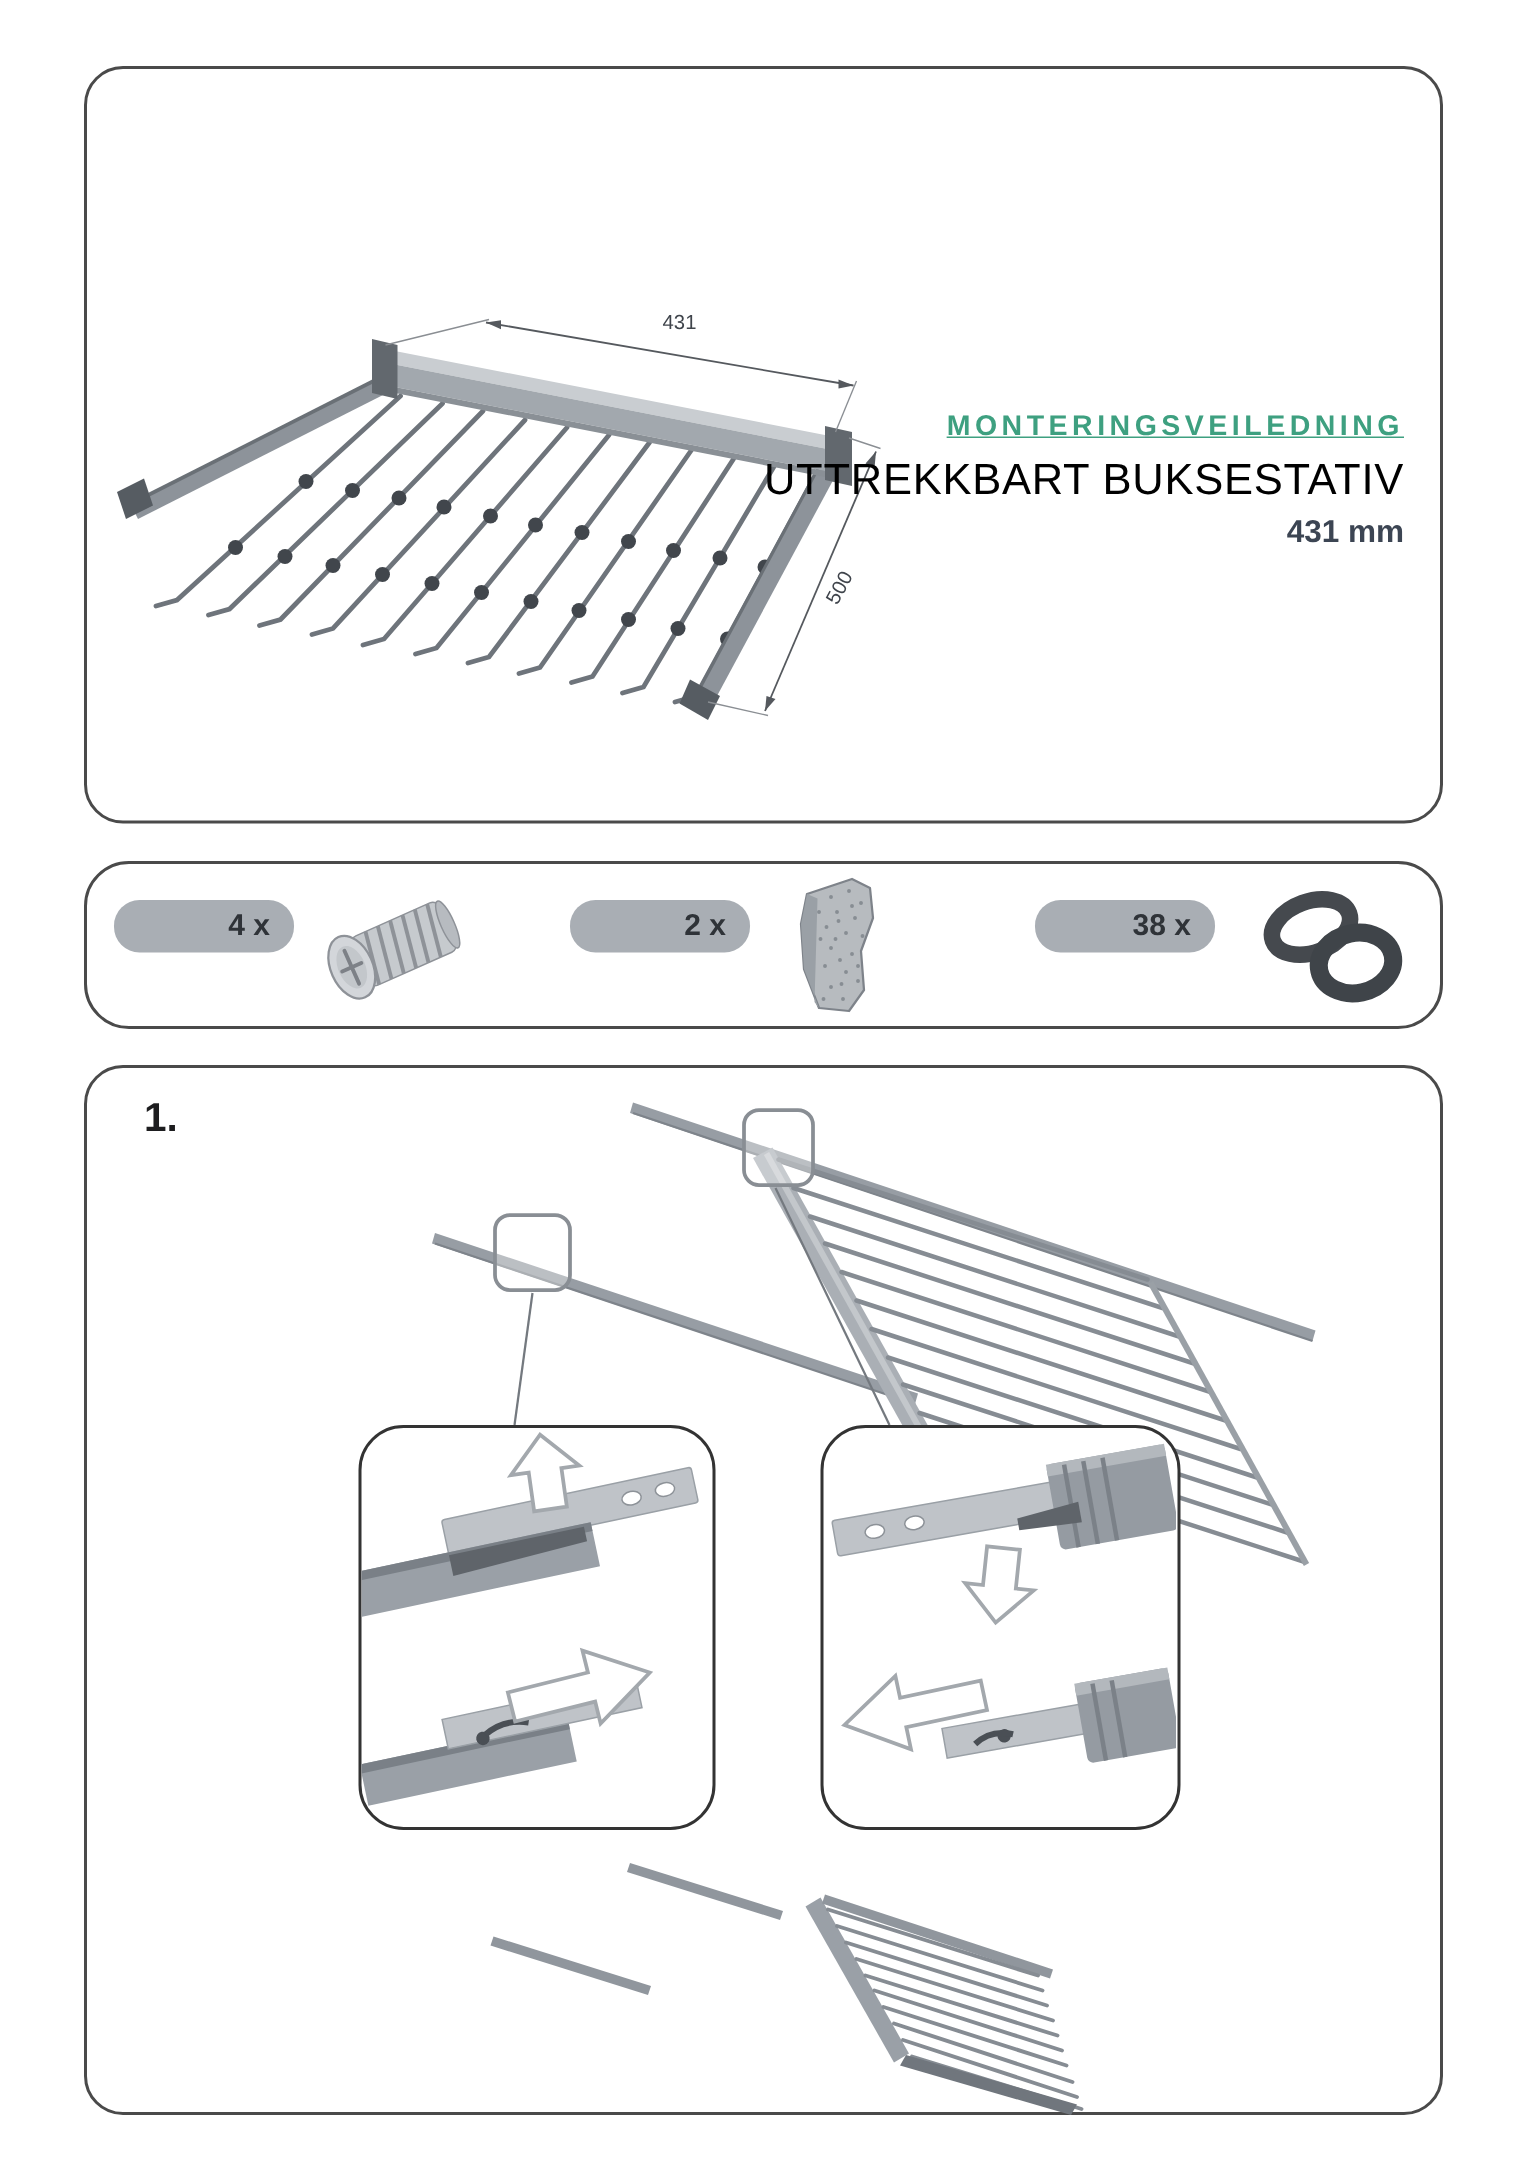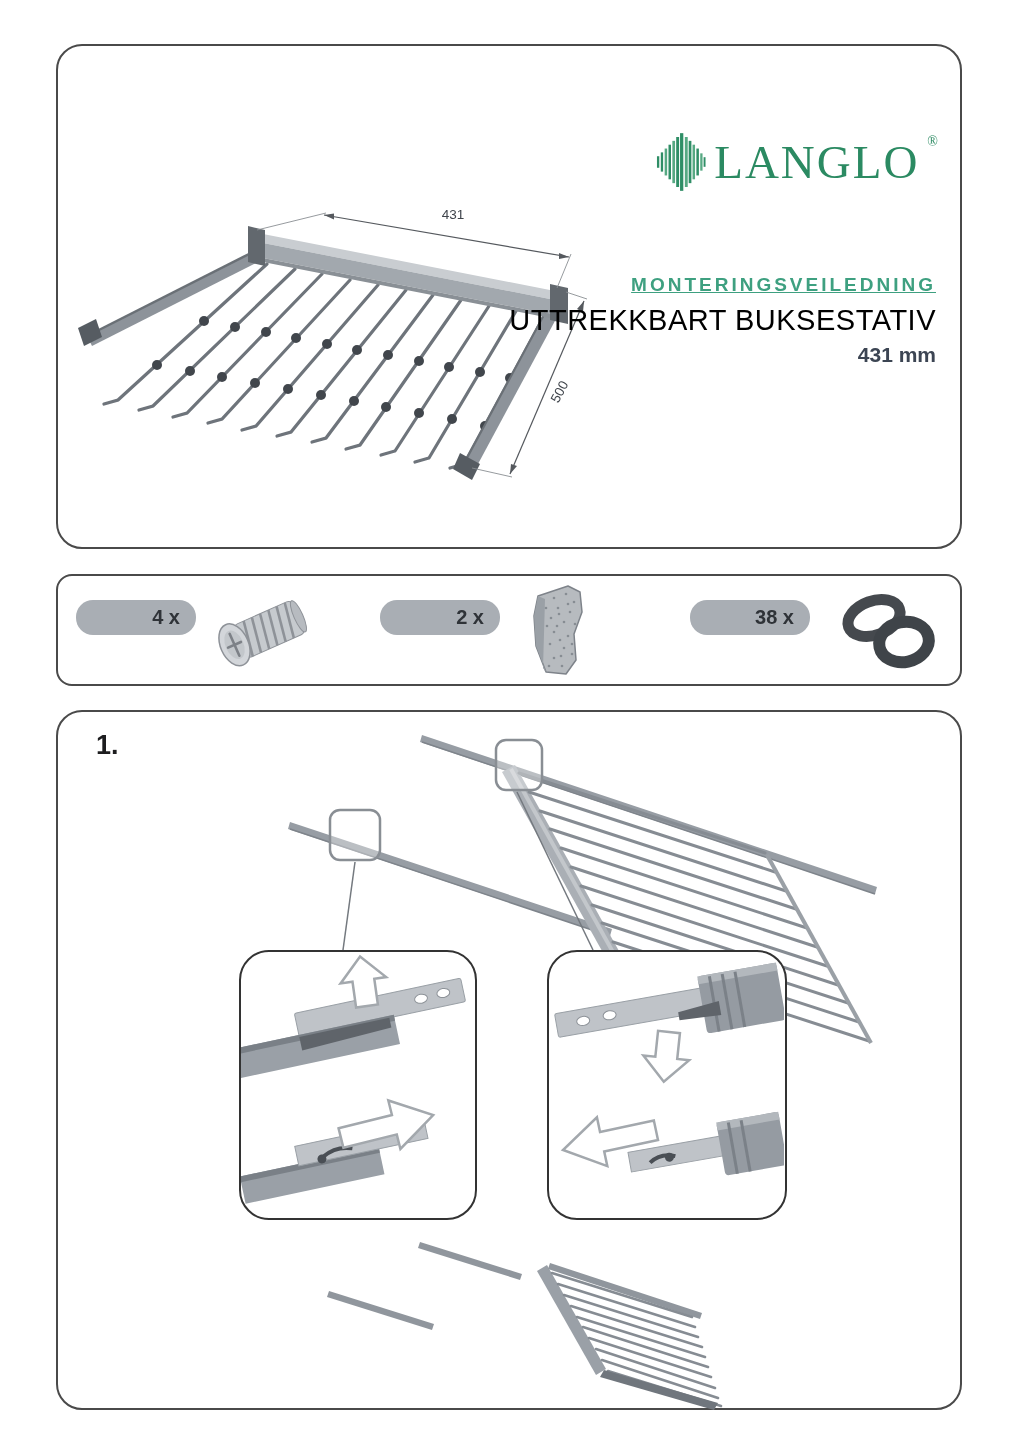--- a/index.html
+++ b/index.html
@@ -1,20 +1,20 @@
 <!DOCTYPE html>
 <html><head>
 <meta charset="utf-8">
 <style>
   html,body{margin:0;padding:0;background:#ffffff;}
   .page{position:relative;width:1024px;height:1454px;background:#ffffff;overflow:hidden;
         font-family:"Liberation Sans",sans-serif;}
   .panel{position:absolute;background:#ffffff;border:2px solid #4a4a4a;box-sizing:border-box;}
   #hero-panel{left:56px;top:44px;width:906px;height:505px;border-radius:26px;}
-  #parts-panel{left:56px;top:574px;width:906px;height:112px;border-radius:16px;}
+  #parts-panel{left:56px;top:574px;width:906px;height:112px;border-radius:30px;}
   #step-panel{left:56px;top:710px;width:906px;height:700px;border-radius:26px;}
   .abs{position:absolute;}
   .logo-row{position:absolute;right:22px;top:84px;display:flex;align-items:center;gap:8px;}
   .logo-text{font-family:"Liberation Serif",serif;font-size:47px;font-weight:400;
              letter-spacing:2px;color:#2B8A62;line-height:1;}
   .logo-reg{font-family:"Liberation Serif",serif;font-size:14px;color:#2B8A62;
             align-self:flex-start;margin-top:4px;}
   .subtitle{position:absolute;right:24px;top:228px;font-size:19px;font-weight:700;
             letter-spacing:3px;color:#3EA080;text-decoration:underline;}
   .title{position:absolute;right:24px;top:258px;font-size:29px;font-weight:400;
@@ -110,41 +110,20 @@
       <g stroke="#55595e" stroke-width="1.2" fill="none">
         <line x1="524" y1="113" x2="450" y2="286"></line>
         <line x1="506" y1="104" x2="527" y2="111" stroke="#8a8e93" stroke-width="0.9"></line>
         <line x1="412" y1="280" x2="452" y2="289" stroke="#8a8e93" stroke-width="0.9"></line>
         <polygon points="524,113 517,121 523,124" fill="#55595e" stroke="none"></polygon>
         <polygon points="450,286 451,276 457,278" fill="#55595e" stroke="none"></polygon>
       </g>
       <text class="dimtext" x="500" y="208" text-anchor="middle" transform="rotate(-62 500 204)">500</text>
     </svg>
 
-    <div class="logo-row">
-      <svg width="50" height="64" viewBox="0 0 52 64">
-        <g fill="#2F8E66">
-          <rect x="1" y="26" width="2.4" height="12"></rect>
-          <rect x="5" y="22" width="2.4" height="20"></rect>
-          <rect x="9" y="18" width="2.6" height="28" fill="#57A983"></rect>
-          <rect x="13" y="14" width="2.6" height="36"></rect>
-          <rect x="17" y="10" width="2.8" height="44" fill="#57A983"></rect>
-          <rect x="21" y="6" width="3" height="52"></rect>
-          <rect x="25" y="2" width="3.4" height="60"></rect>
-          <rect x="30" y="6" width="3" height="52" fill="#57A983"></rect>
-          <rect x="34" y="10" width="2.8" height="44"></rect>
-          <rect x="38" y="14" width="2.6" height="36" fill="#57A983"></rect>
-          <rect x="42" y="18" width="2.6" height="28"></rect>
-          <rect x="46" y="23" width="2.4" height="18" fill="#57A983"></rect>
-          <rect x="49.5" y="27" width="2" height="10"></rect>
-        </g>
-      </svg>
-      <span class="logo-text">LANGLO</span>
-      <span class="logo-reg">®</span>
-    </div>
 
     <div class="subtitle">MONTERINGSVEILEDNING</div>
     <div class="title">UTTREKKBART BUKSESTATIV</div>
     <div class="size-label">431 mm</div>
   </div>
 
   <div class="panel" id="parts-panel">
 
     <div class="pill" style="left:18px;top:24px;width:120px">
       <span class="qty">4 x</span>

